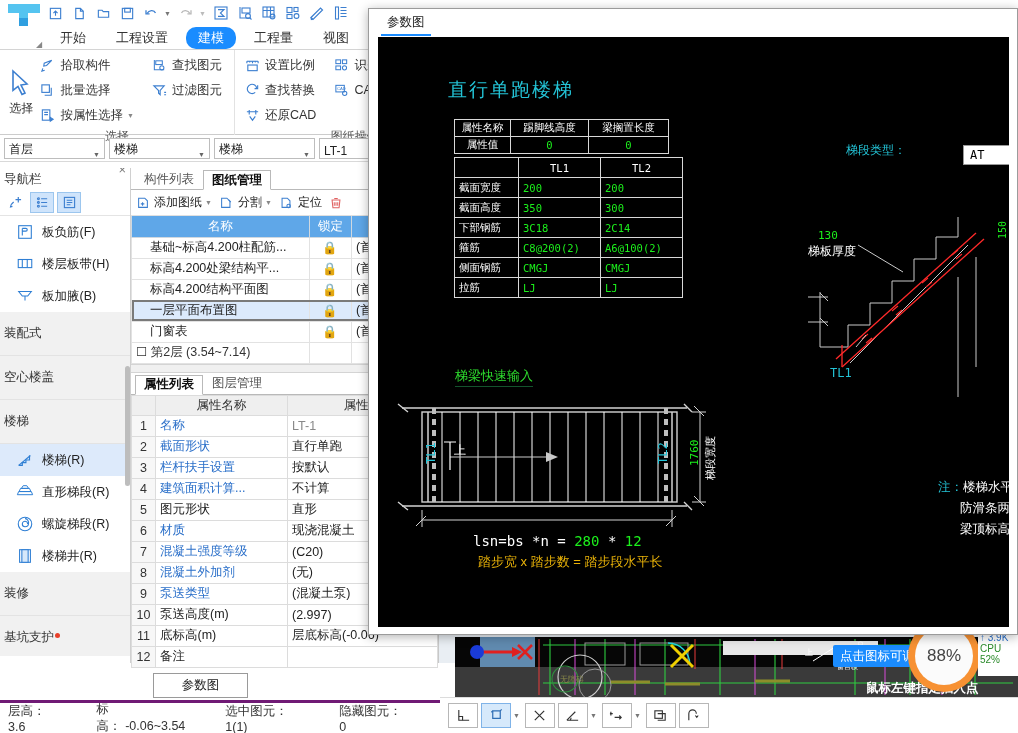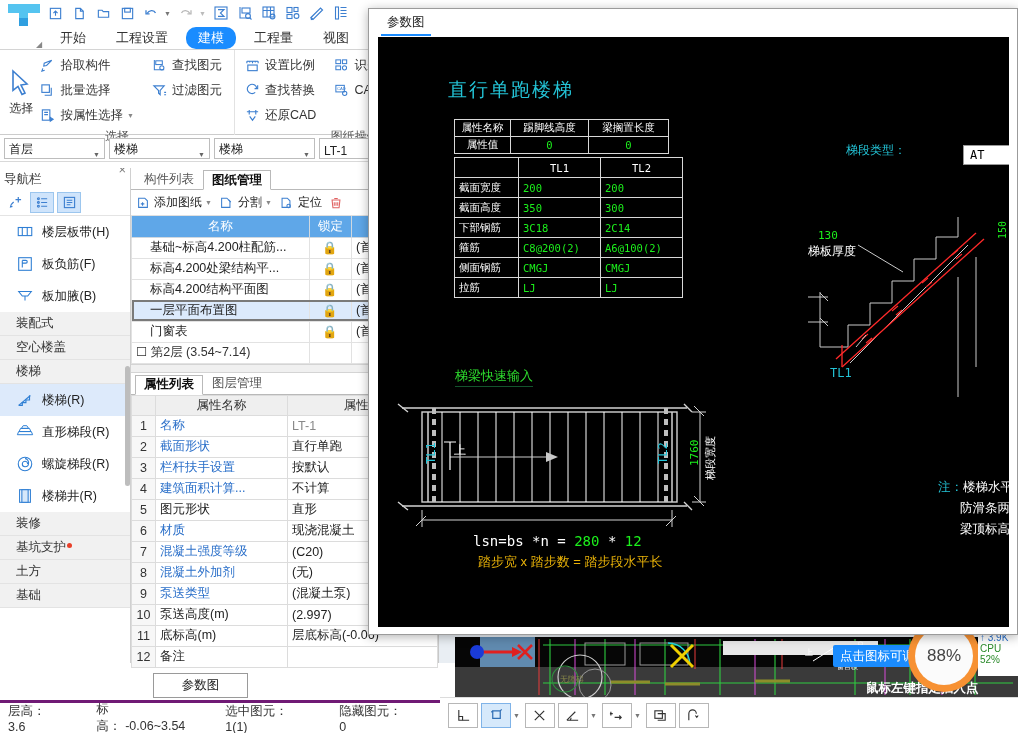--- a/index.html
+++ b/index.html
@@ -41,21 +41,21 @@
 
   
   .main { position:absolute; left:0; top:168px; width:1018px; height:547px; }
   .navpanel { position:absolute; left:0; top:0; width:131px; height:495px; background:#fff; border-right:1px solid #d0d0d0; overflow:hidden;}
   .navhdr { height:22px; display:flex; align-items:center; padding:0 4px; font-size:12.5px; color:#3a3a3a; position:relative;}
   .navhdr .x { position:absolute; right:4px; top:-6px; font-size:13px; color:#777;}
   .navtools { height:26px; display:flex; align-items:center; padding:0 3px; border-bottom:1px solid #e4e4e4;}
   .navtools .tb { width:24px; height:21px; display:flex; align-items:center; justify-content:center; margin-right:3px; color:#3c7fd0;}
   .navtools .tb.on { background:#cfe4fb; border:1px solid #9cc6ee;}
   .navlist { overflow:hidden; height:440px; position:relative;}
-  .navgrp { height:24px; display:flex; align-items:center; padding-left:16px; font-size:12.5px; color:#333; background:#f1f1f1; border-bottom:1px solid #e3e3e3;}
+  .navgrp { height:44px; display:flex; align-items:center; padding-left:4px; font-size:12.5px; color:#333; background:#f1f1f1; border-bottom:1px solid #e3e3e3;}
   .navitem { height:32px; display:flex; align-items:center; padding-left:12px; font-size:12.5px; color:#222; background:#fff;}
   .navitem.sel { background:#ddeafb;}
   .navitem .ni { width:26px; height:24px; display:flex; align-items:center; justify-content:center; color:#2f7fd4; flex:none;}
   .navitem .nl { margin-left:4px;}
   .dot { width:5px; height:5px; border-radius:50%; background:#e8402a; display:inline-block; vertical-align:top; margin-left:1px; margin-top:-4px;}
   .navscroll { position:absolute; right:0px; top:150px; width:5px; height:120px; background:#bdbdbd; border-radius:3px;}
 
   
   .rightcol { position:absolute; left:131px; top:0; width:308px; height:495px; background:#fff; border-right:1px solid #c8c8c8;}
   .tabstrip { height:22px; display:flex; align-items:flex-end; padding-left:4px; background:#fff; border-bottom:1px solid #b9b9b9;}
@@ -409,34 +409,34 @@
           <svg width="13" height="13" viewBox="0 0 14 14" stroke="#3c7fd0" stroke-width="1.2" fill="none">
             <rect x="1.5" y="1.5" width="11" height="11"></rect>
             <path d="M4 4.6h6M4 7h6M4 9.4h4"></path>
           </svg>
         </span>
     </div>
     <div class="navlist">
       <div class="navitem">
         <span class="ni">
             <svg width="18" height="18" viewBox="0 0 20 20" fill="none" stroke="#2f7fd4" stroke-width="1.2">
-              <rect x="2.5" y="5" width="15" height="9"></rect>
-              <path d="M7 5v9M12.5 5v9"></path>
-            </svg>
-          </span>
-        <span class="nl">楼层板带(H)</span>
+              <rect x="3" y="3" width="14" height="14"></rect>
+              <path d="M7 6v8M7 6h4c2 0 2 3 0 3H7"></path>
+            </svg>
+          </span>
+        <span class="nl">板负筋(F)</span>
       </div>
       <div class="navitem">
         <span class="ni">
             <svg width="18" height="18" viewBox="0 0 20 20" fill="none" stroke="#2f7fd4" stroke-width="1.2">
-              <rect x="3" y="3" width="14" height="14"></rect>
-              <path d="M7 6v8M7 6h4c2 0 2 3 0 3H7"></path>
-            </svg>
-          </span>
-        <span class="nl">板负筋(F)</span>
+              <rect x="2.5" y="5" width="15" height="9"></rect>
+              <path d="M7 5v9M12.5 5v9"></path>
+            </svg>
+          </span>
+        <span class="nl">楼层板带(H)</span>
       </div>
       <div class="navitem">
         <span class="ni">
             <svg width="18" height="18" viewBox="0 0 20 20" fill="none" stroke="#2f7fd4" stroke-width="1.2">
               <path d="M3 5h14l-4 5H7z"></path>
               <path d="M10 10v5"></path>
             </svg>
           </span>
         <span class="nl">板加腋(B)</span>
       </div>

